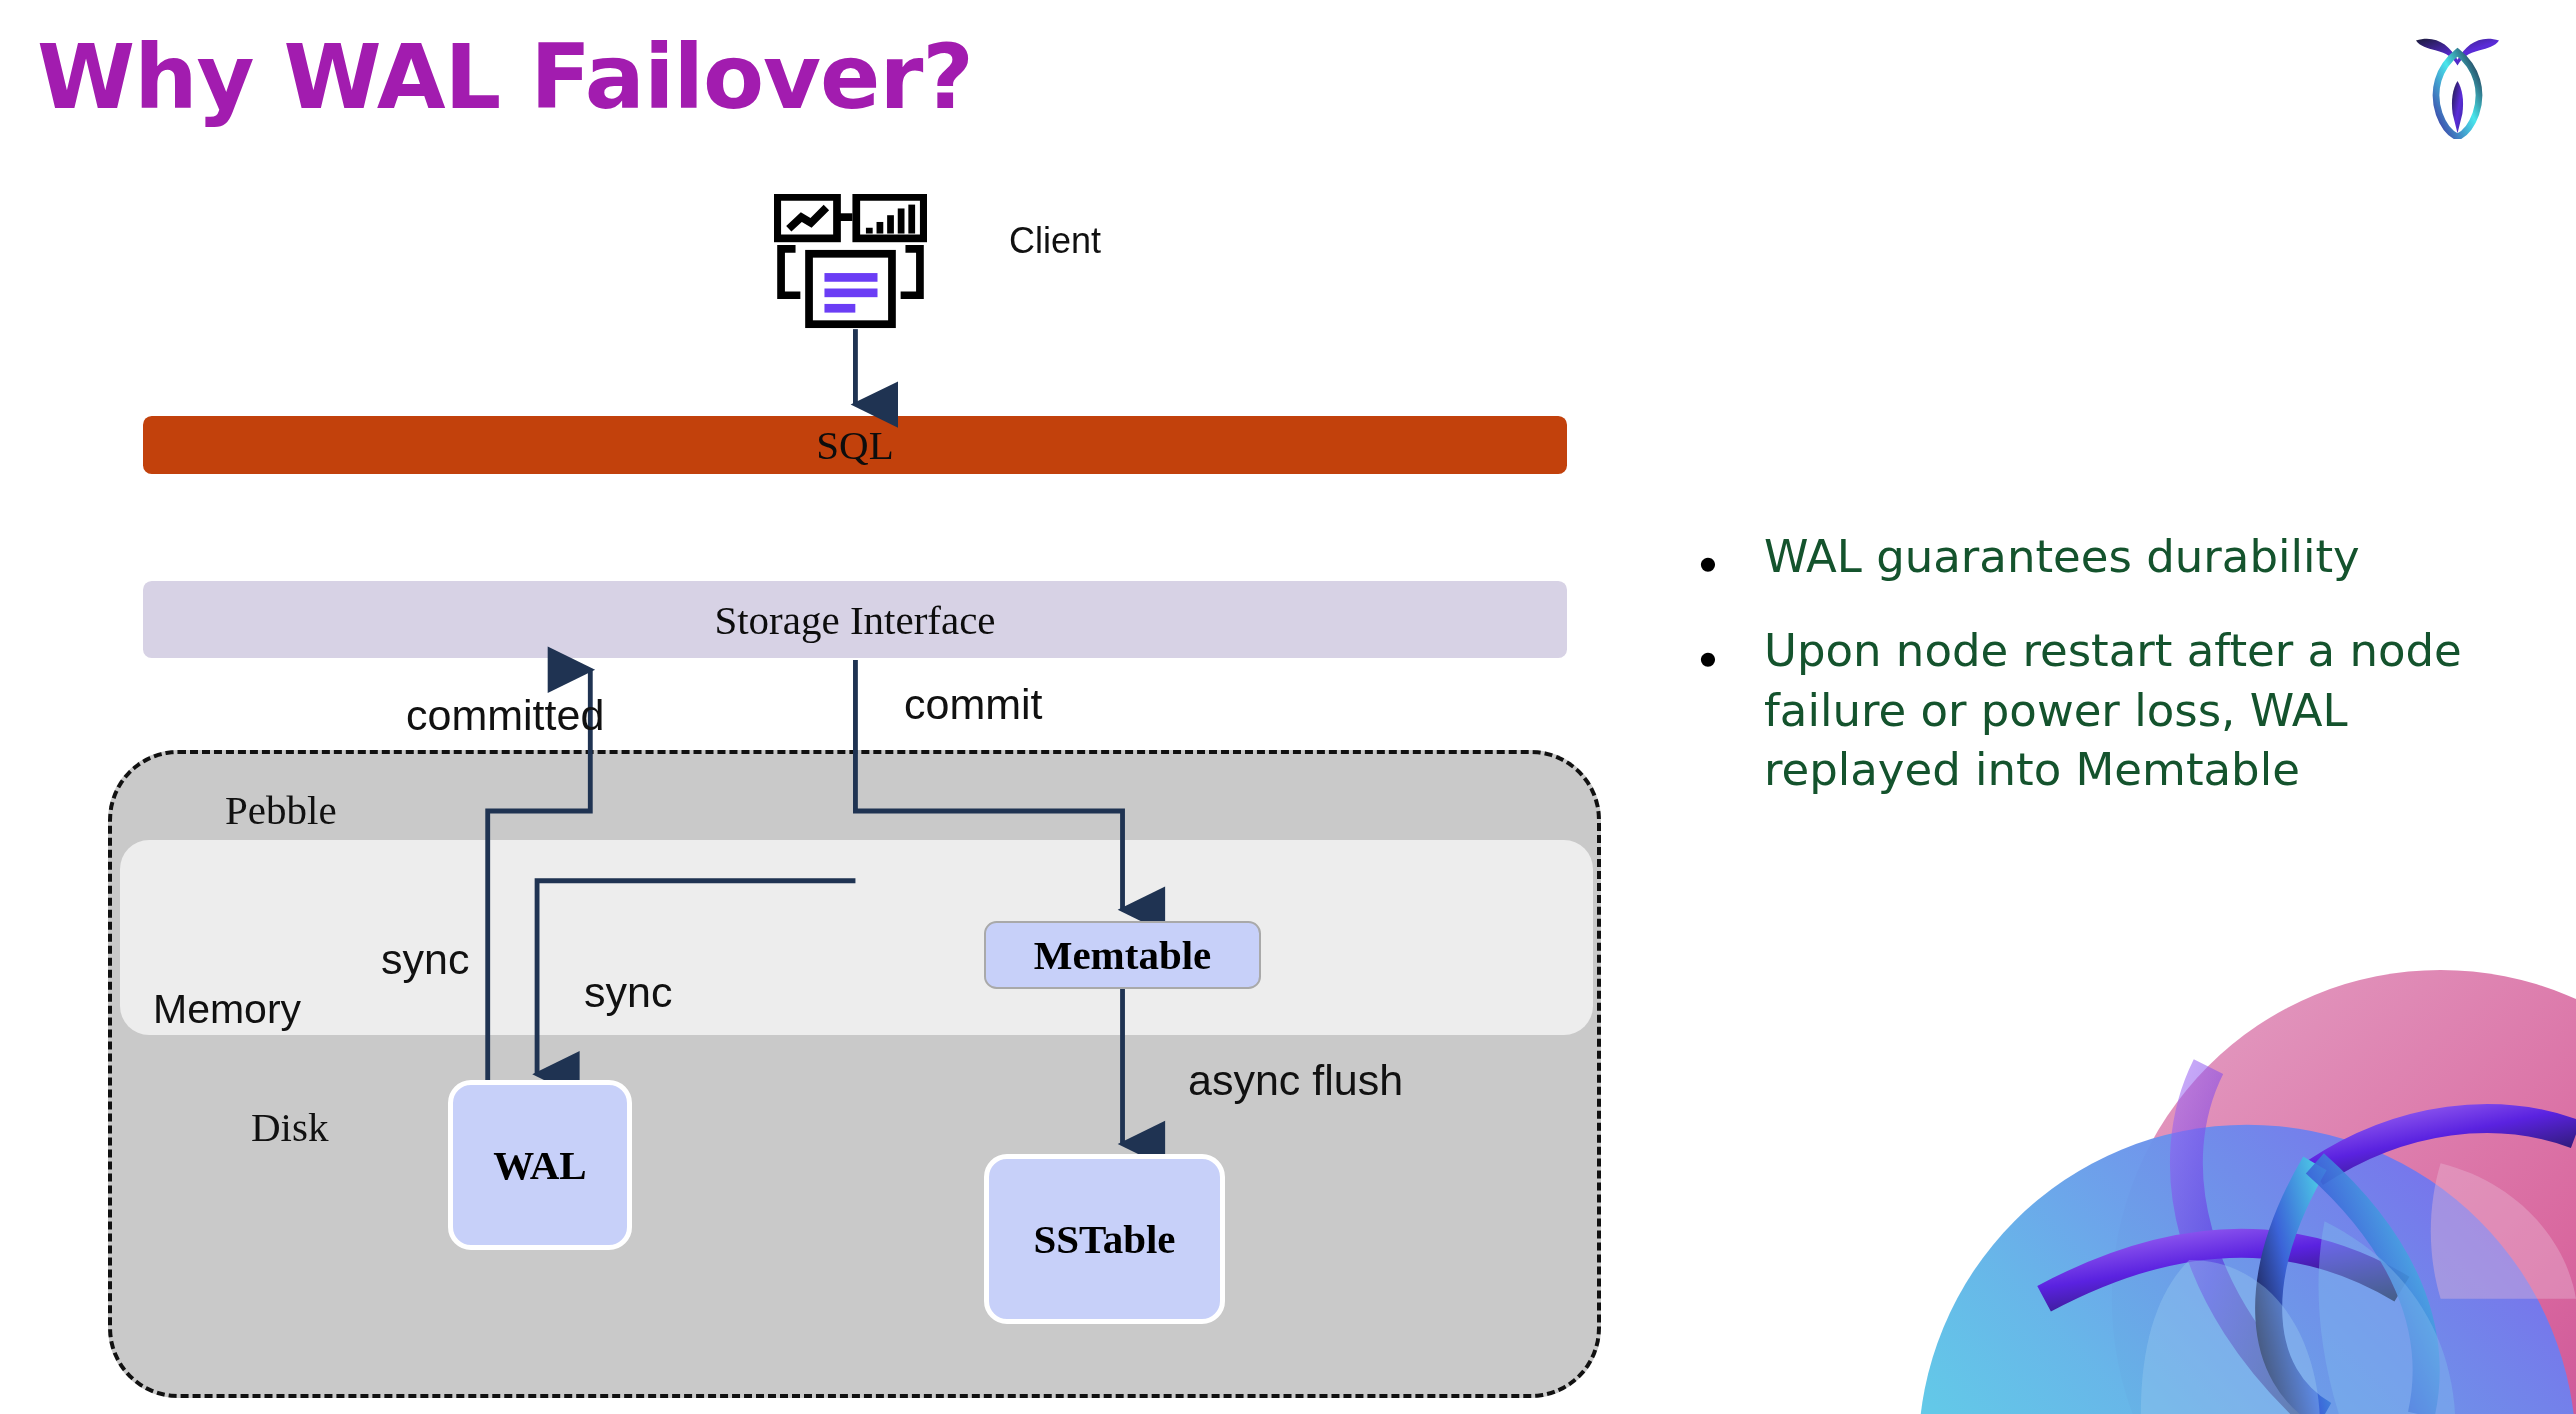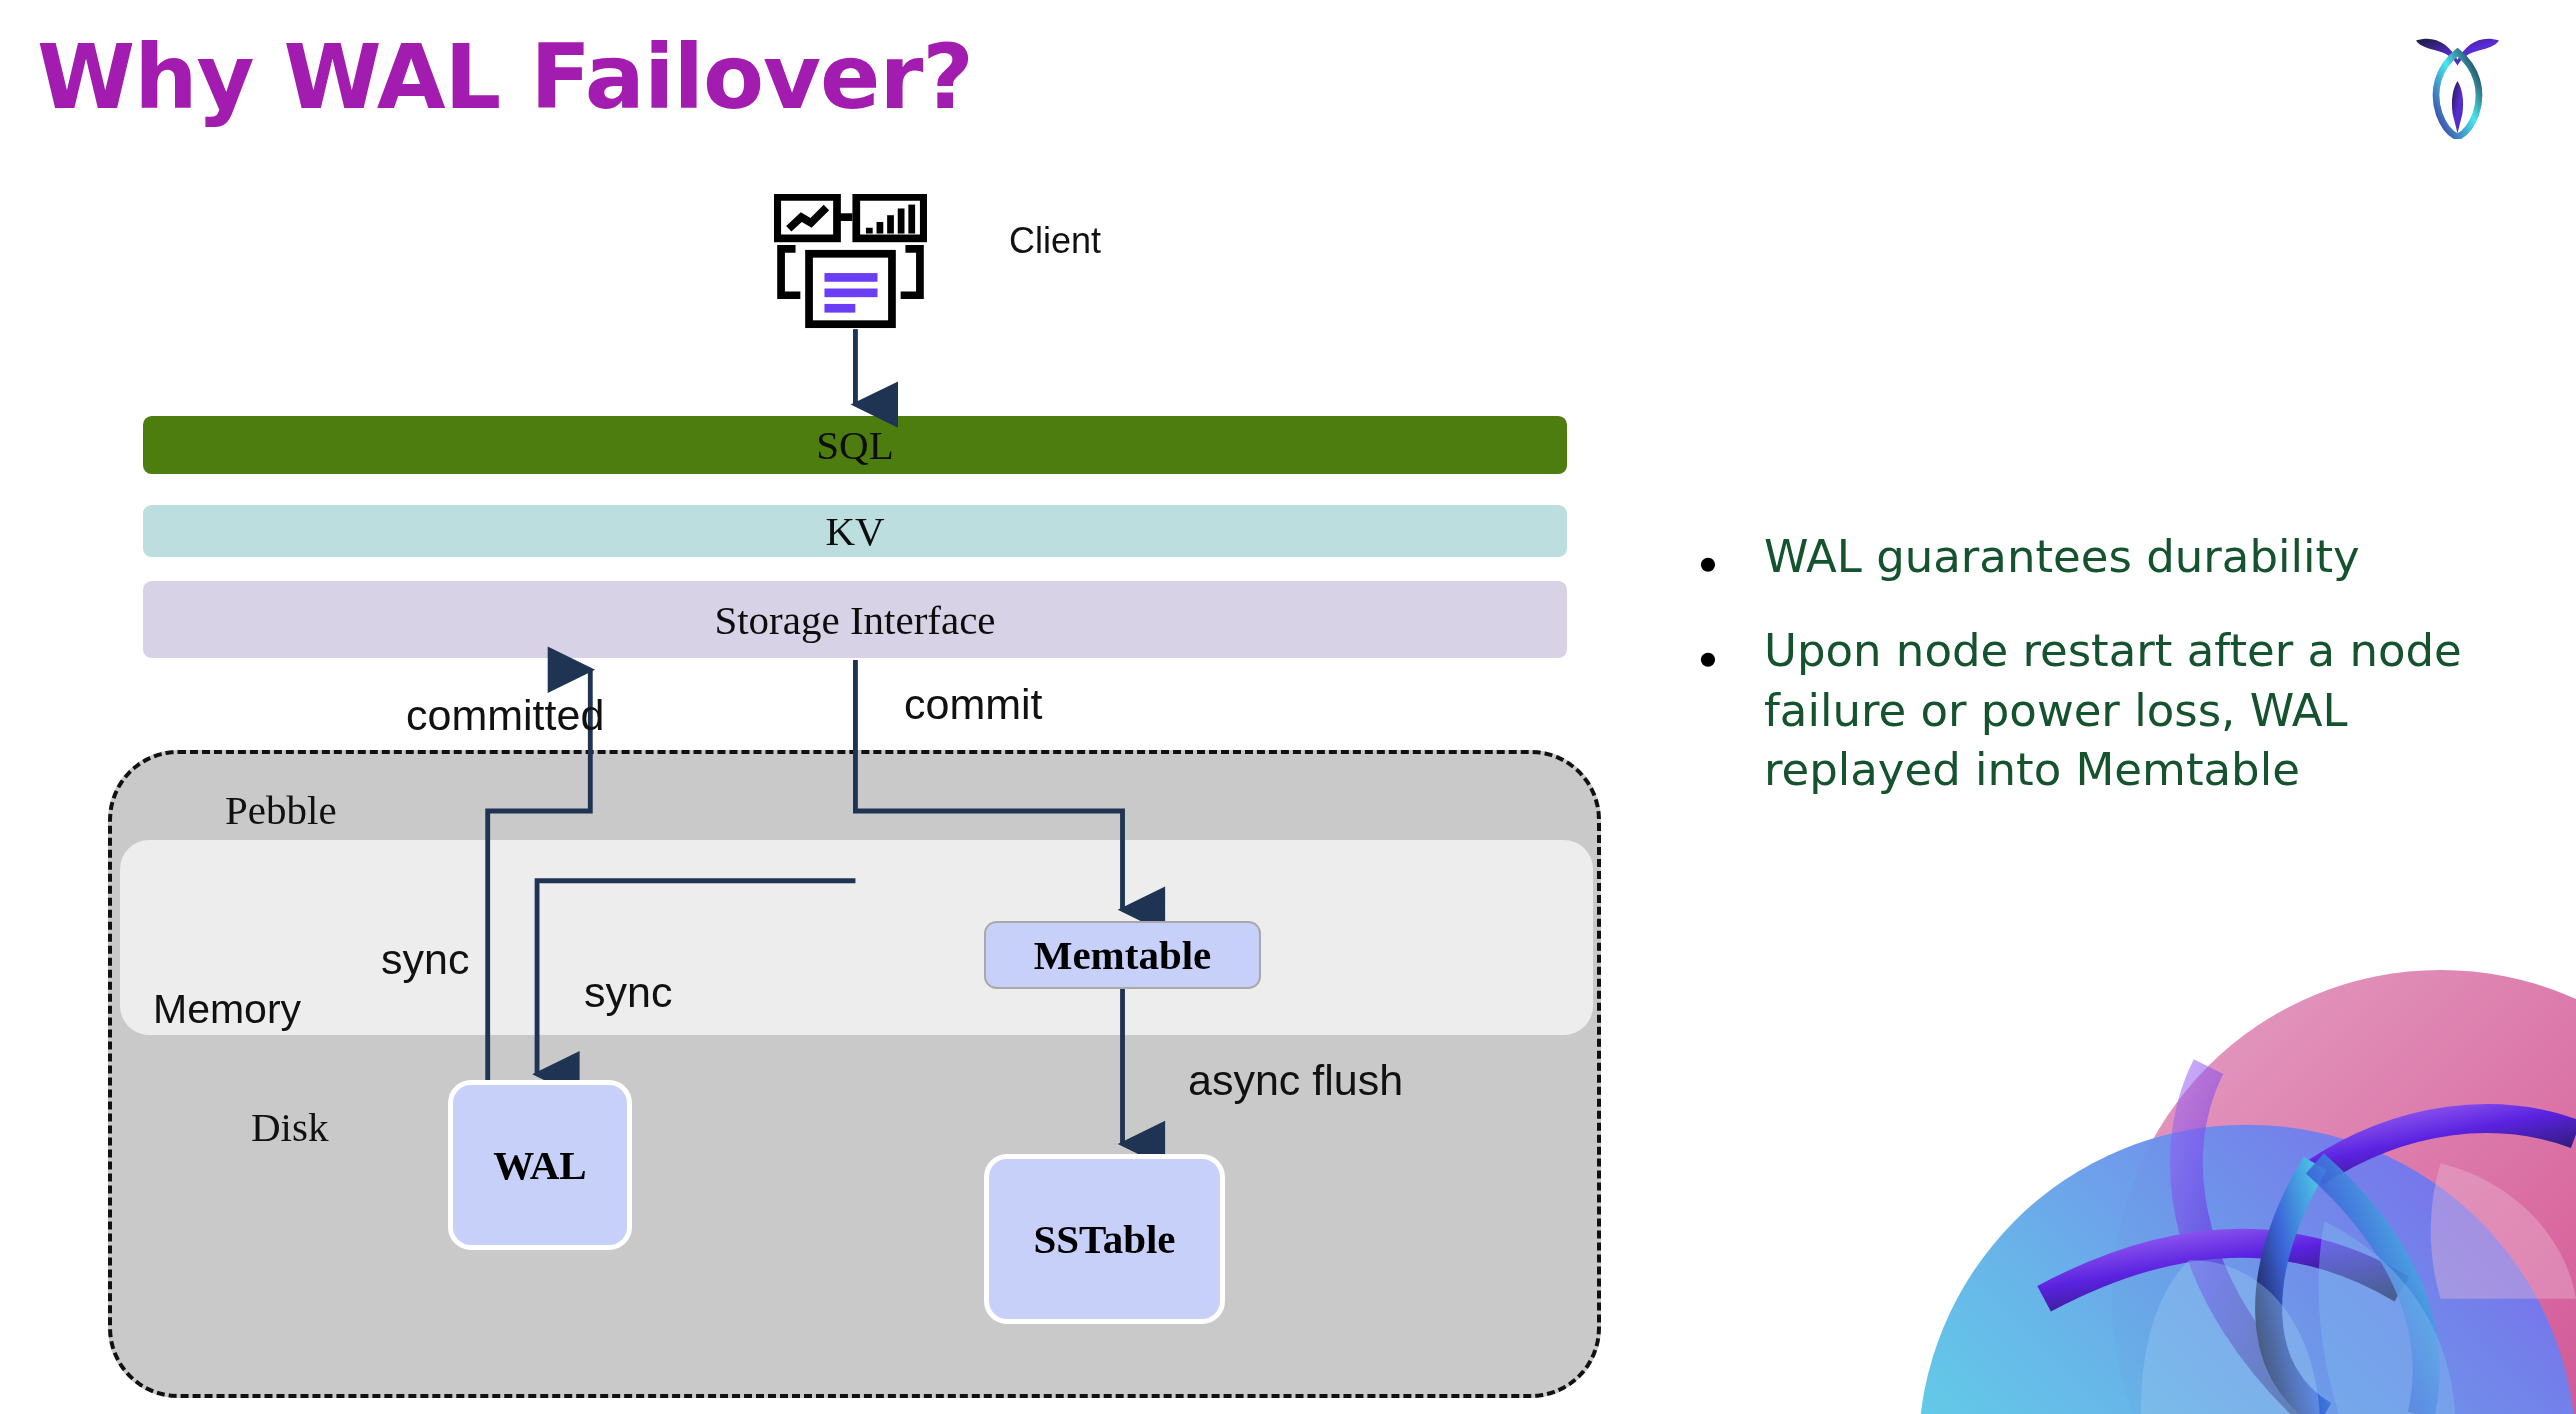--- a/index.html
+++ b/index.html
@@ -82,21 +82,21 @@
     width: 1424px;
     border-radius: 8.7px;
     display: flex;
     align-items: center;
     justify-content: center;
     font-family: "Liberation Serif", serif;
     font-size: 41px;
     color: #0d0d0d;
     box-sizing: border-box;
   }
-  #bar-sql { top: 416px; height: 58px; background: #4d7c0f; }
+  #bar-sql { top: 416px; height: 58px; background: #c2410c; }
   #bar-kv  { top: 505px; height: 52px; background: #bcdede; }
   #bar-storage { top: 581px; height: 77px; background: #d7d2e5; }
 
   
   #pebble-box {
     position: absolute;
     left: 108px;
     top: 750px;
     width: 1493px;
     height: 648px;
@@ -309,23 +309,20 @@
     <rect x="36" y="62" width="86" height="73" fill="#ffffff" stroke="#000000" stroke-width="8"></rect>
     <rect x="52" y="82" width="55" height="9" fill="#6b3df5"></rect>
     <rect x="52" y="98" width="55" height="9" fill="#6b3df5"></rect>
     <rect x="52" y="114" width="32" height="9" fill="#6b3df5"></rect>
   </svg>
   <div id="client-label">Client</div>
 
   <div class="stack-bar" id="bar-sql">
     <span>SQL</span>
   </div>
-  <div class="stack-bar" id="bar-kv">
-    <span>KV</span>
-  </div>
   <div class="stack-bar" id="bar-storage">
     <span>Storage Interface</span>
   </div>
 
   <div id="pebble-box"></div>
   <div id="memory-box"></div>
   <div id="pebble-label">Pebble</div>
   <div id="memory-label">Memory</div>
   <div id="disk-label">Disk</div>
 

